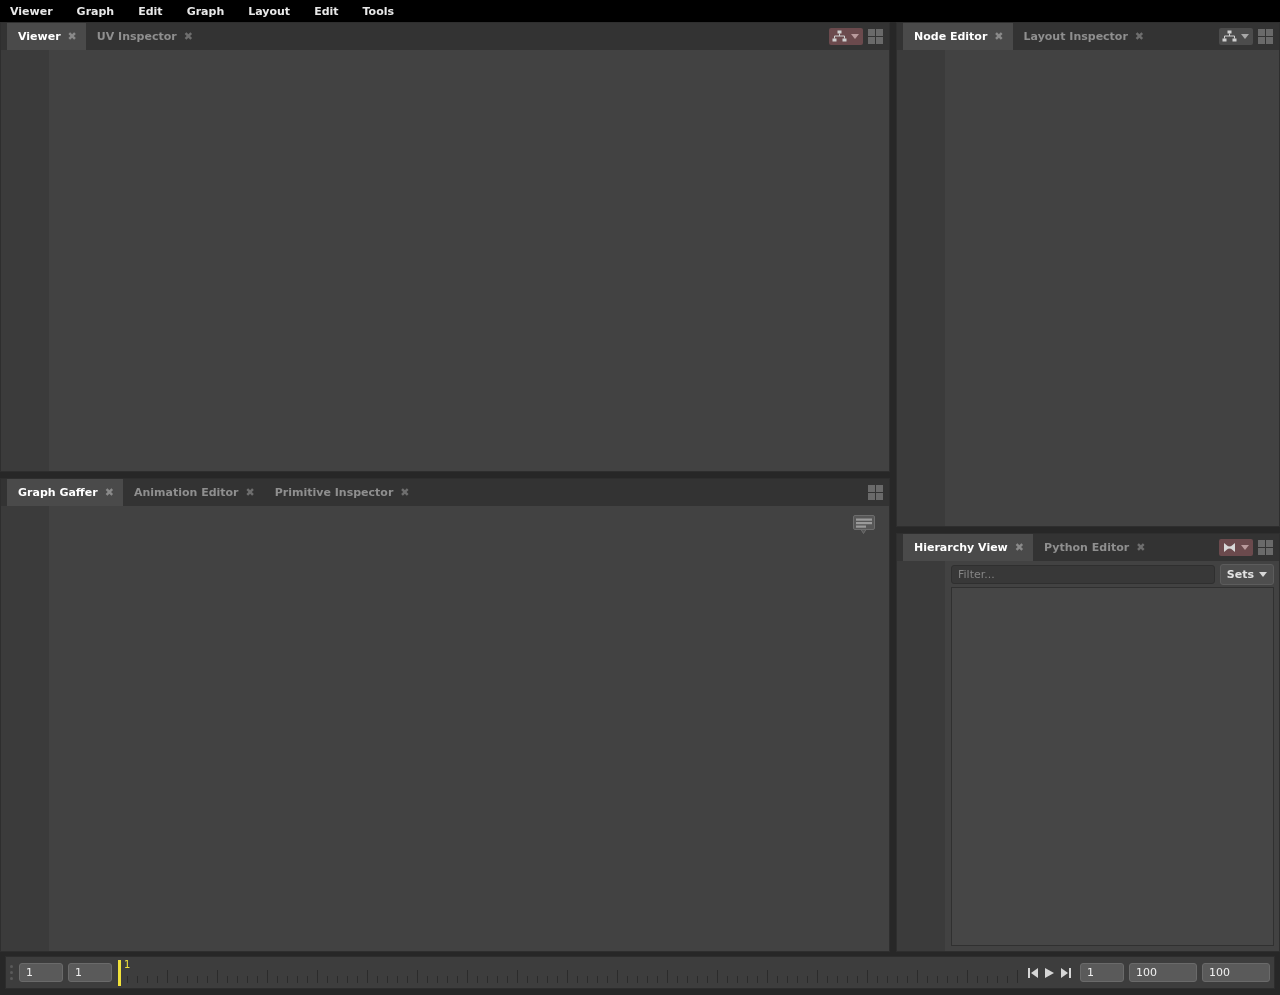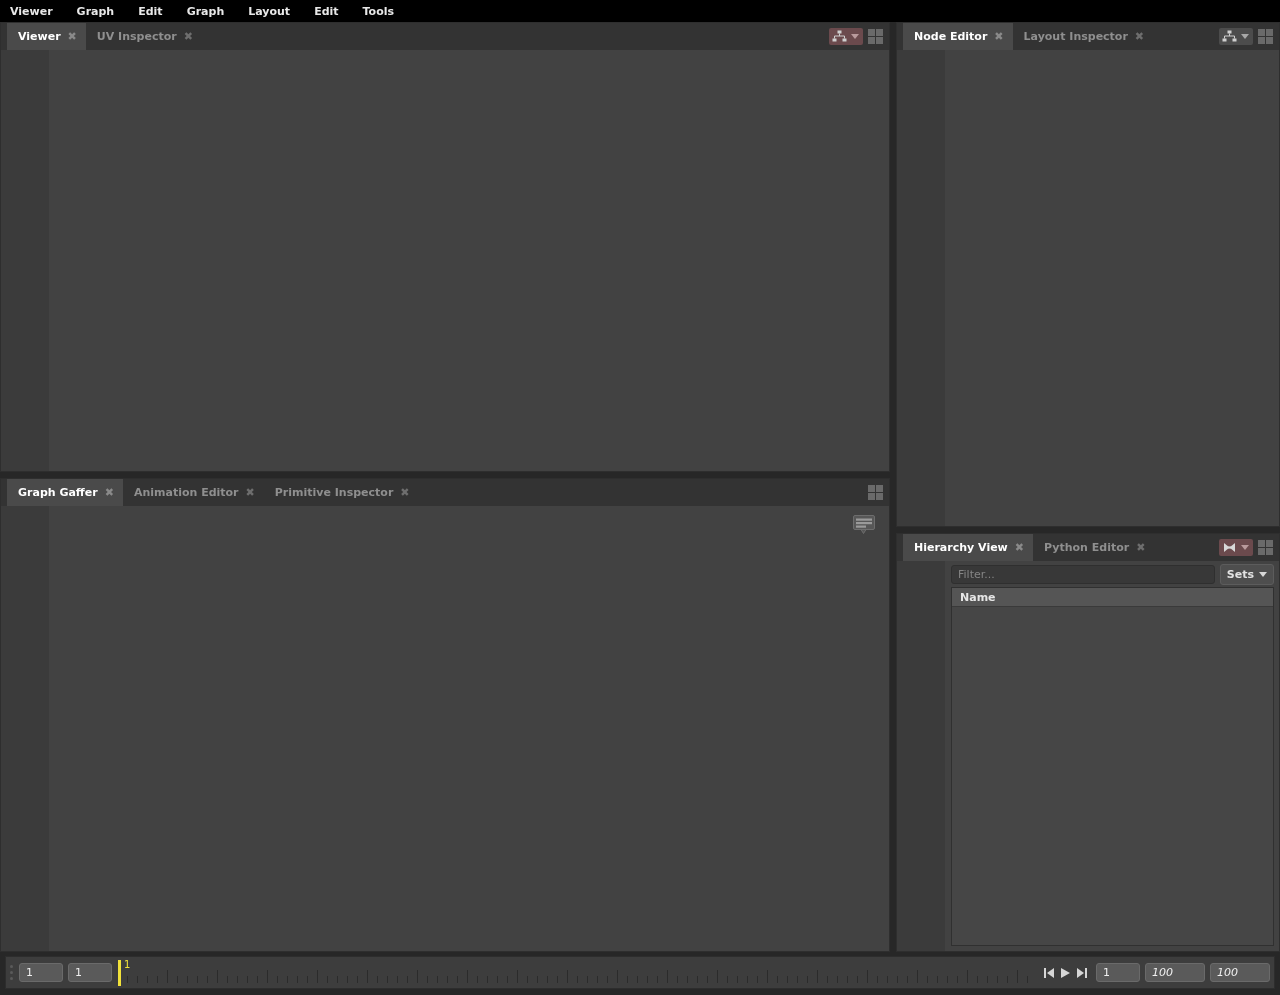--- a/index.html
+++ b/index.html
@@ -268,21 +268,21 @@
     border: 1px solid #6a6a6a;
     border-radius: 3px;
     color: #f0f0f0;
     font-size: 11px;
     font-family: "DejaVu Sans", "Liberation Sans", sans-serif;
     padding: 0 6px;
     outline: none;
     flex: none;
   }
   .num-field.w-small { width: 44px; }
-  .num-field.w-med { width: 60px; font-style: italic; }
+  .num-field.w-med { width: 68px; }
   .num-field.w-frame { width: 44px; }
 
   #ruler {
     flex: 1 1 auto;
     height: 28px;
     position: relative;
     overflow: hidden;
     align-self: center;
   }
   #playhead {
@@ -476,23 +476,20 @@
       <div class="panel-body" style="display:flex; flex-direction:column;">
         <div id="hierarchy-toolbar">
           <input id="filter-input" type="text" placeholder="Filter..." style="">
           <div id="sets-button">
             <span>Sets</span>
             <span class="caret-down"></span>
           </div>
         </div>
 
         <div id="hierarchy-table">
-          <div id="hierarchy-header">
-            <span>Name</span>
-          </div>
           <div id="hierarchy-rows"></div>
         </div>
       </div>
     </div>
 
   </div>
 </div>
 
 <div id="timeline">
   <div id="timeline-inner">

